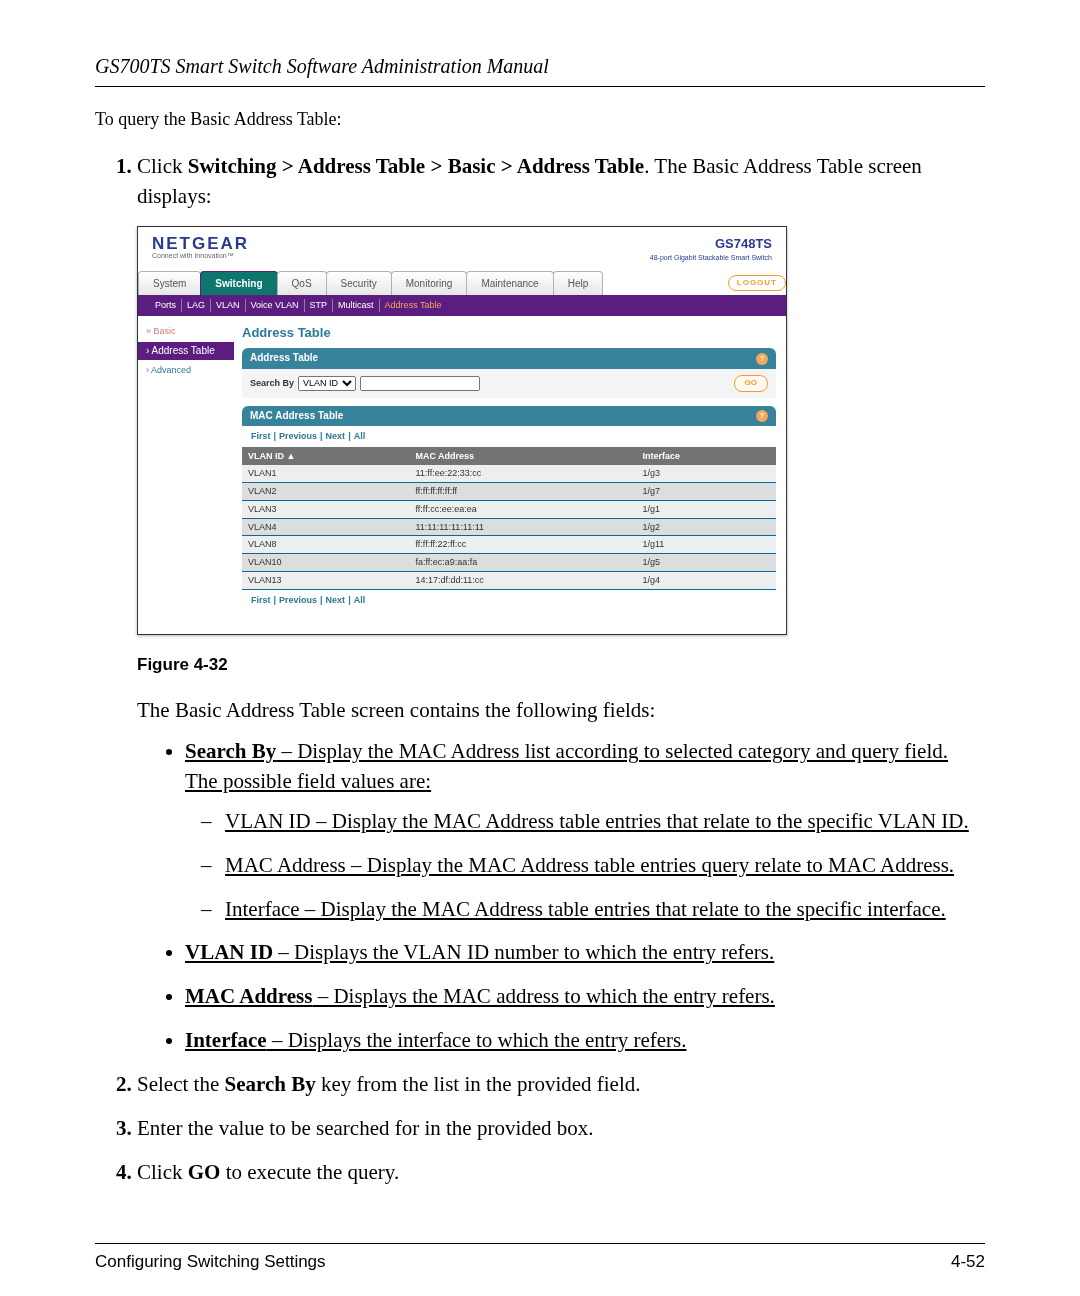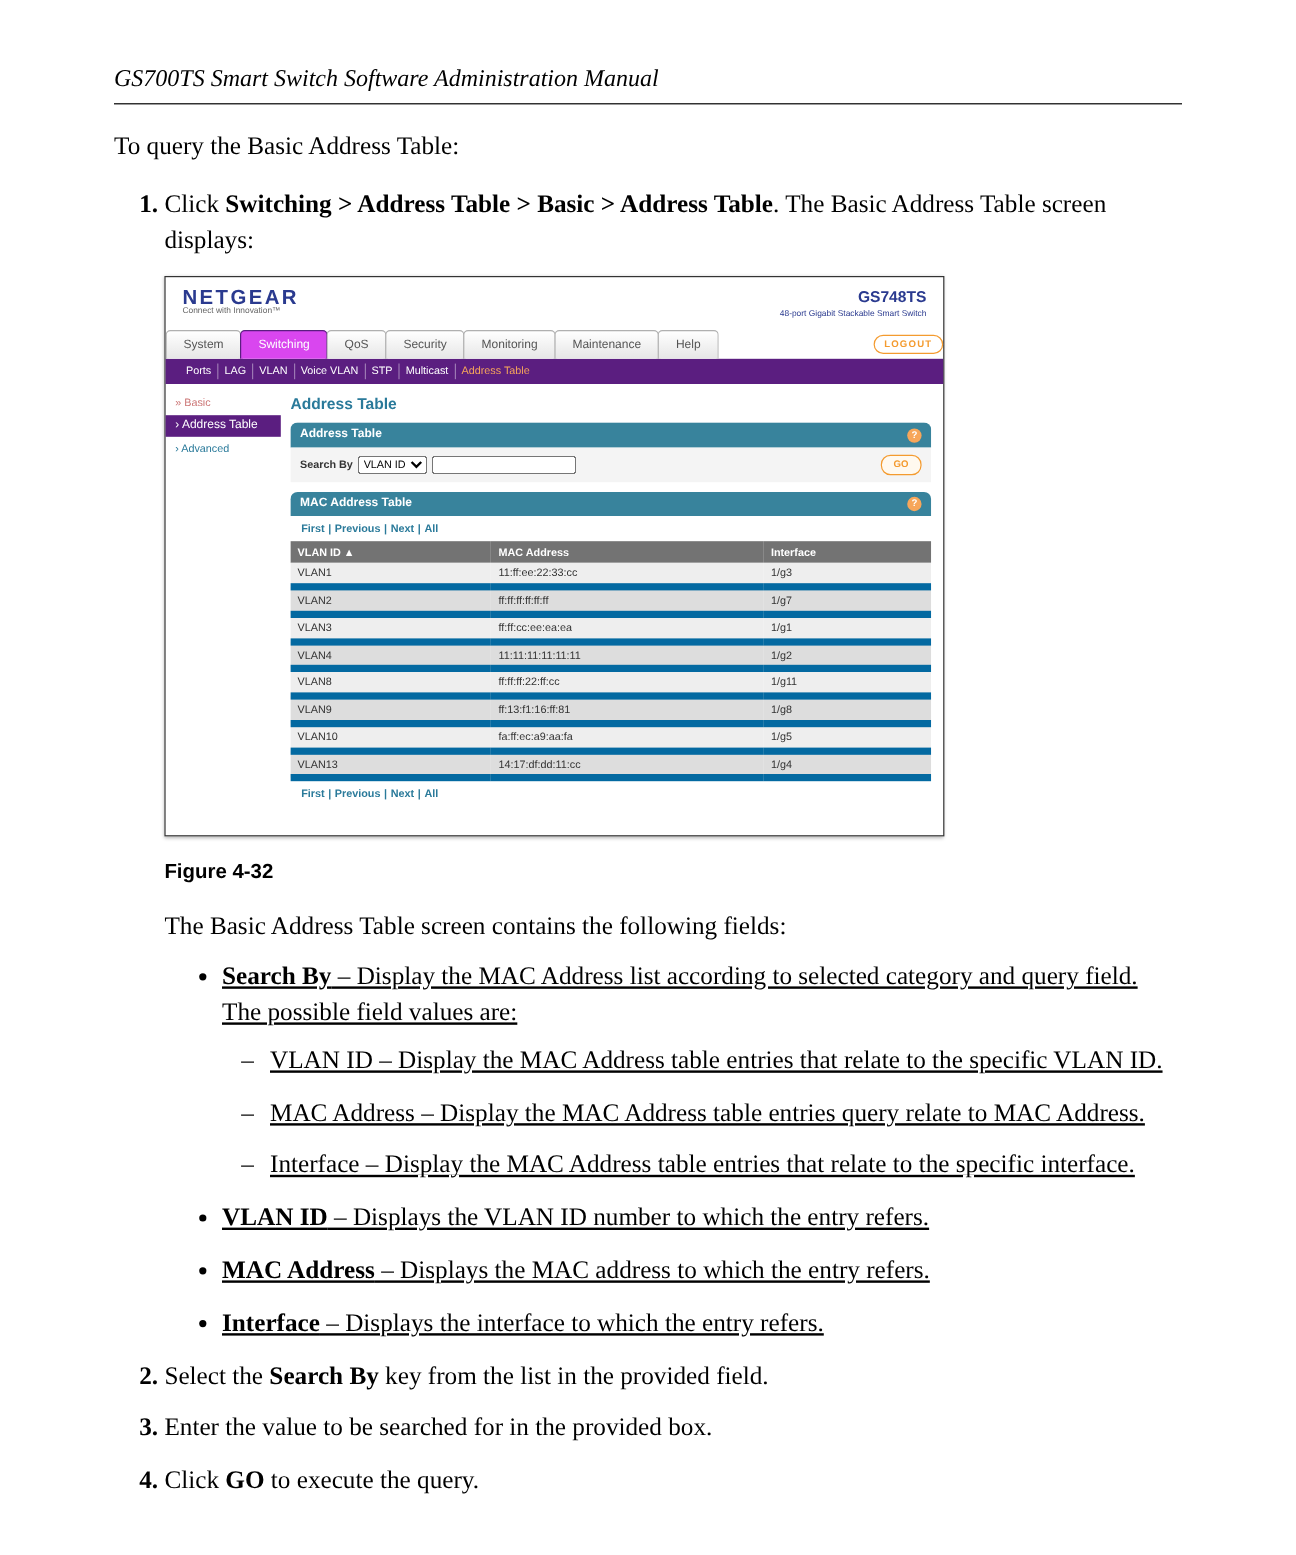--- a/index.html
+++ b/index.html
@@ -1,20 +1,20 @@
 <!DOCTYPE html>
 <html><head>
 <meta charset="utf-8">
 <style>
   body{margin:0;background:#fff;font-family:"Times New Roman",Times,serif;color:#000;}
   .page{width:1080px;height:1296px;box-sizing:border-box;padding:55px 95px 45px 95px;margin:0 auto;position:relative;}
   .hdr{font-style:italic;font-size:20px;margin-bottom:8px;}
   .hr{border:none;border-top:1.5px solid #000;margin:0 0 22px 0;}
   .ftr-hr{border:none;border-top:1.5px solid #000;margin-top:26px;}
-  p.intro{font-size:21px;margin:22px 0 16px 0;}
+  p.intro{font-size:18px;margin:22px 0 16px 0;}
   ol.main{padding-left:42px;margin:0;font-size:21px;}
   ol.main>li{margin-bottom:14px;line-height:1.42;}
   ol.main>li::marker{font-weight:bold;}
   ul.b1{list-style:disc;padding-left:48px;margin:12px 0 0 0;}
   ul.b1>li{margin-bottom:14px;line-height:1.42;text-decoration:underline;}
   ul.b2{list-style:none;padding-left:40px;margin:10px 0 4px 0;}
   ul.b2>li{position:relative;margin-bottom:14px;line-height:1.42;}
   ul.b2>li:before{content:"–";position:absolute;left:-24px;}
   .figcap{font-family:Arial,Helvetica,sans-serif;font-weight:bold;font-size:17px;margin:18px 0 18px 0;}
   .footer{display:flex;justify-content:space-between;font-family:Arial,Helvetica,sans-serif;font-size:17px;margin-top:8px;}
@@ -23,21 +23,21 @@
   
   .shot{width:648px;margin:14px 0 0 0;border:1px solid #333;background:#fff;font-family:Arial,Helvetica,sans-serif;font-size:10px;color:#333;box-shadow:0 1px 3px rgba(0,0,0,.3);}
   .shot-top{display:flex;justify-content:space-between;align-items:flex-start;padding:8px 14px 8px 14px;}
   .logo{color:#2a3a8f;font-weight:bold;font-size:17px;letter-spacing:2px;line-height:1;}
   .logo small{display:block;font-size:7px;letter-spacing:0;color:#666;font-weight:normal;}
   .model{text-align:right;}
   .model-name{color:#2a3a8f;font-weight:bold;font-size:13px;}
   .model-desc{color:#2a3a8f;font-size:7px;}
   .tabbar{display:flex;align-items:center;padding:0 0;border-bottom:0;}
   .tab{padding:5px 14px 4px 14px;border:1px solid #b0b0b0;border-bottom:none;background:linear-gradient(#fff,#e6e6e6);margin-right:-1px;border-radius:4px 4px 0 0;color:#555;font-size:10px;}
-  .tab.active{background:#d946ef;color:#fff;border-color:#5b1e80;font-weight:normal;}
+  .tab.active{background:#0f766e;color:#fff;border-color:#5b1e80;font-weight:bold;}
   .logout{margin-left:auto;border:1px solid #f49b2f;color:#f49b2f;font-size:8px;padding:1px 8px;border-radius:8px;font-weight:bold;letter-spacing:1px;}
   .subnav{background:#5b1e80;color:#fff;font-size:9px;padding:4px 12px;display:flex;gap:0;}
   .subnav span{padding:0 5px;border-right:1px solid rgba(255,255,255,.4);}
   .subnav span:last-child{border-right:none;color:#f7a65a;}
   .body{display:flex;min-height:280px;}
   .side{width:96px;padding:6px 0 0 0;}
   .side-item{font-size:9px;padding:3px 8px;color:#2a7a9a;}
   .side-basic{color:#c77;}
   .side-sel{background:#5b1e80;color:#fff;padding:2px 8px;margin:1px 0;}
   .side-arrow:before{content:"› ";}
@@ -47,21 +47,21 @@
   .panel-hd{background:#38839c;color:#fff;font-size:10px;font-weight:bold;padding:3px 8px;display:flex;justify-content:space-between;align-items:center;}
   .help-dot{width:12px;height:12px;border-radius:50%;background:#f7a65a;color:#fff;font-size:8px;display:flex;align-items:center;justify-content:center;}
   .panel-body{background:#f4f4f4;padding:6px 8px;display:flex;align-items:center;gap:4px;font-size:9px;}
   .panel-body select,.panel-body input{font-size:9px;height:15px;box-sizing:border-box;}
   .panel-body input[type=text]{width:120px;}
   .go-btn{margin-left:auto;border:1px solid #f49b2f;color:#f49b2f;font-size:8px;padding:0 10px;border-radius:8px;background:#fff9ef;font-weight:bold;height:15px;line-height:13px;}
   .pager{font-size:9px;color:#2a7a9a;font-weight:bold;padding:4px 6px;}
   .pager span{padding:0 3px;}
   table.mac{width:100%;border-collapse:collapse;font-size:9px;}
   table.mac th{background:#737373;color:#fff;text-align:left;padding:3px 6px;font-weight:bold;}
-  table.mac td{padding:2px 6px;border-bottom:6px solid #0369a1;margin-left:16px;}
+  table.mac td{padding:2px 6px;border-bottom:1px solid #0369a1;margin-left:16px;}
   table.mac tr:nth-child(even) td{background:#eee;}
   table.mac tr:nth-child(odd) td{background:#ddd;}
   .sort-ind{color:#fff;}
 </style>
 </head>
 <body>
 
 <div class="page">
   <div class="hdr">GS700TS Smart Switch Software Administration Manual</div>
   <hr class="hr">
@@ -159,25 +159,20 @@
                     </tr>
                 <tr>
                       <td>VLAN4</td>
                       <td>11:11:11:11:11:11</td>
                       <td>1/g2</td>
                     </tr>
                 <tr>
                       <td>VLAN8</td>
                       <td>ff:ff:ff:22:ff:cc</td>
                       <td>1/g11</td>
-                    </tr>
-                <tr>
-                      <td>VLAN9</td>
-                      <td>ff:13:f1:16:ff:81</td>
-                      <td>1/g8</td>
                     </tr>
                 <tr>
                       <td>VLAN10</td>
                       <td>fa:ff:ec:a9:aa:fa</td>
                       <td>1/g5</td>
                     </tr>
                 <tr>
                       <td>VLAN13</td>
                       <td>14:17:df:dd:11:cc</td>
                       <td>1/g4</td>

